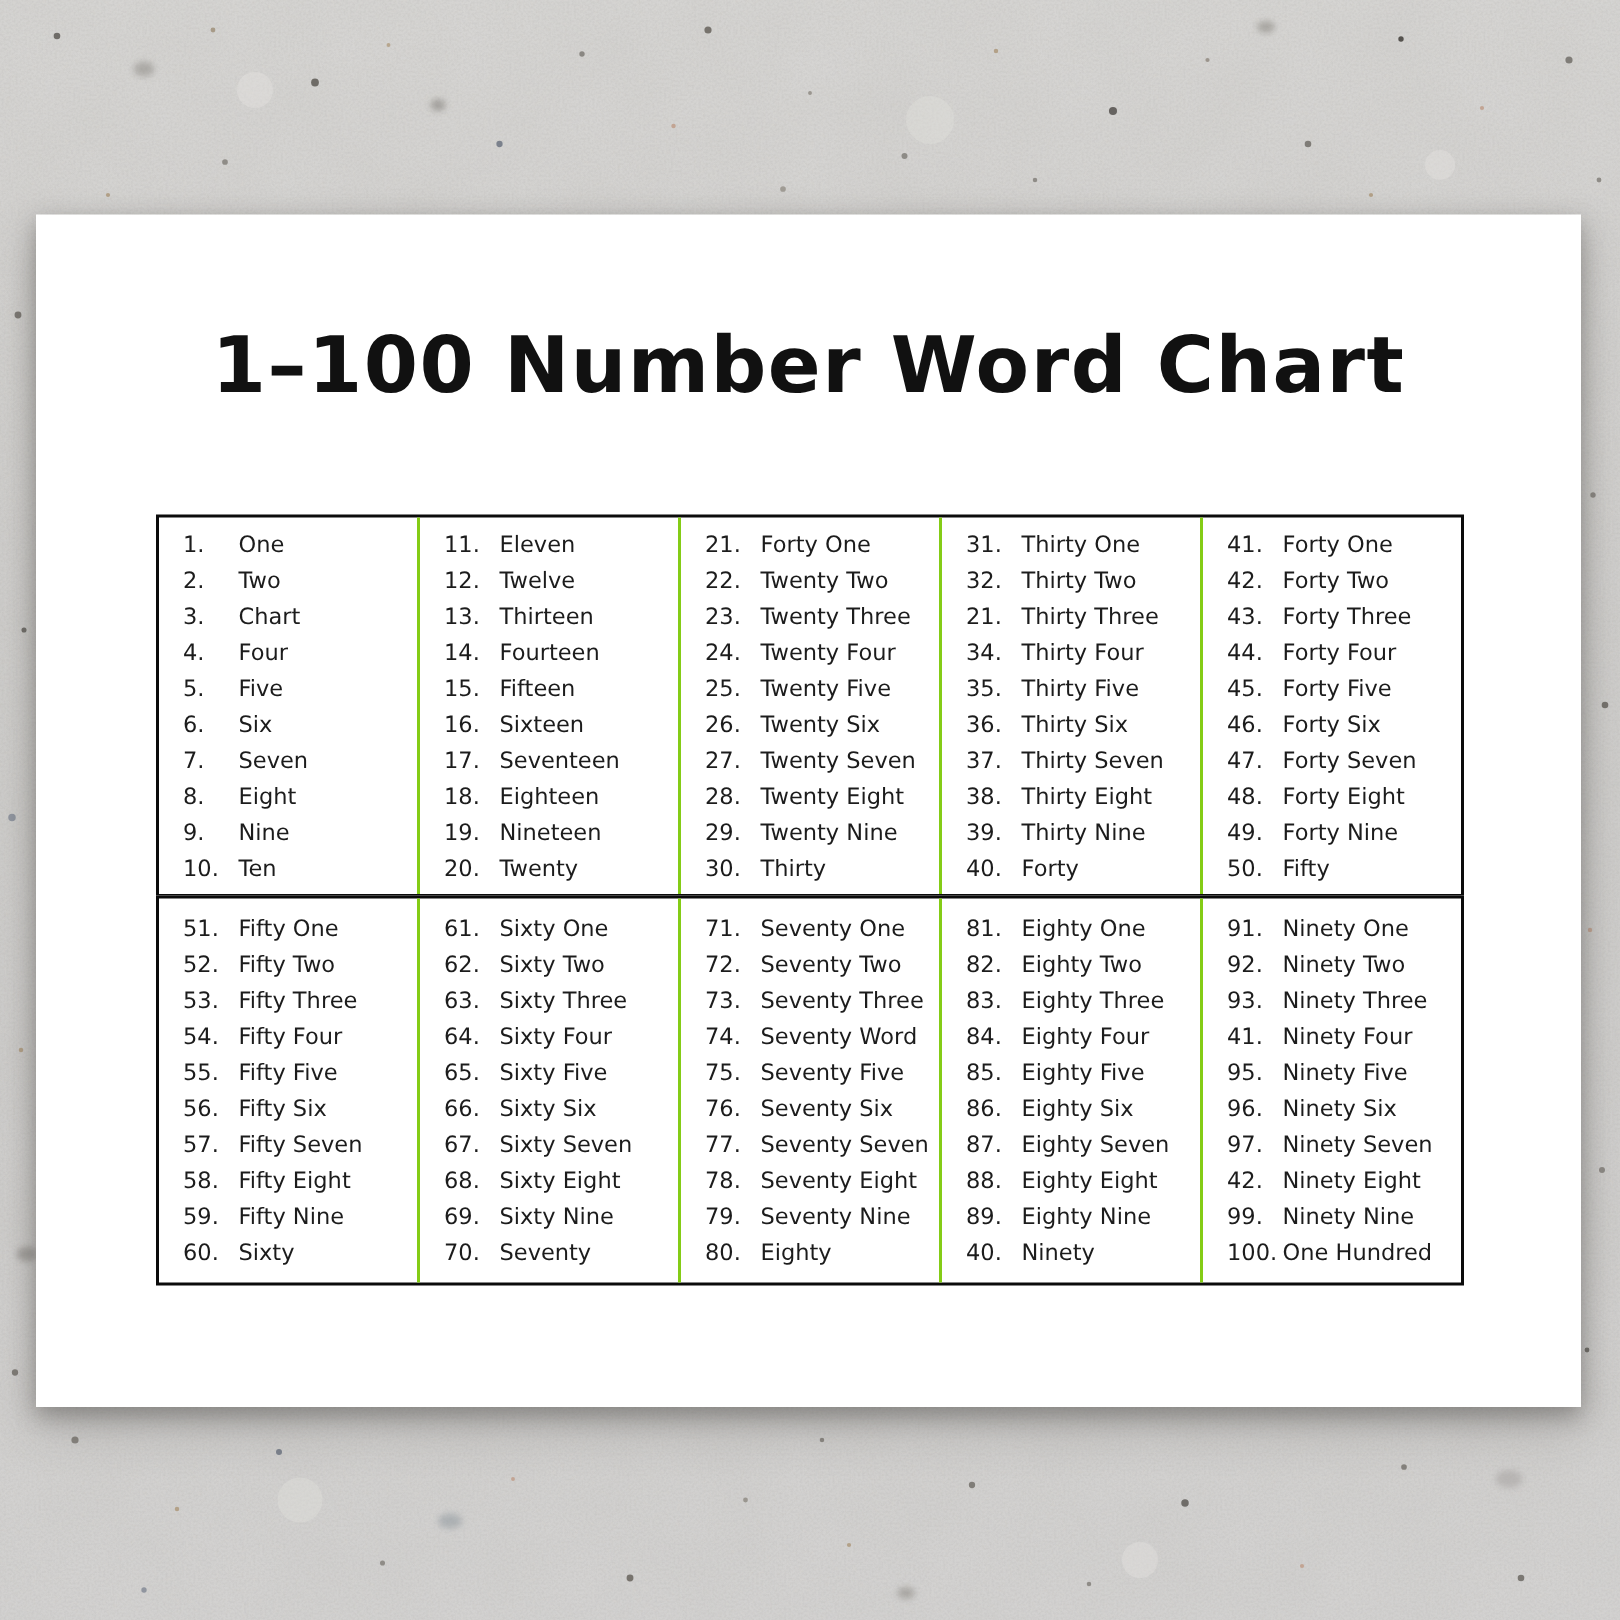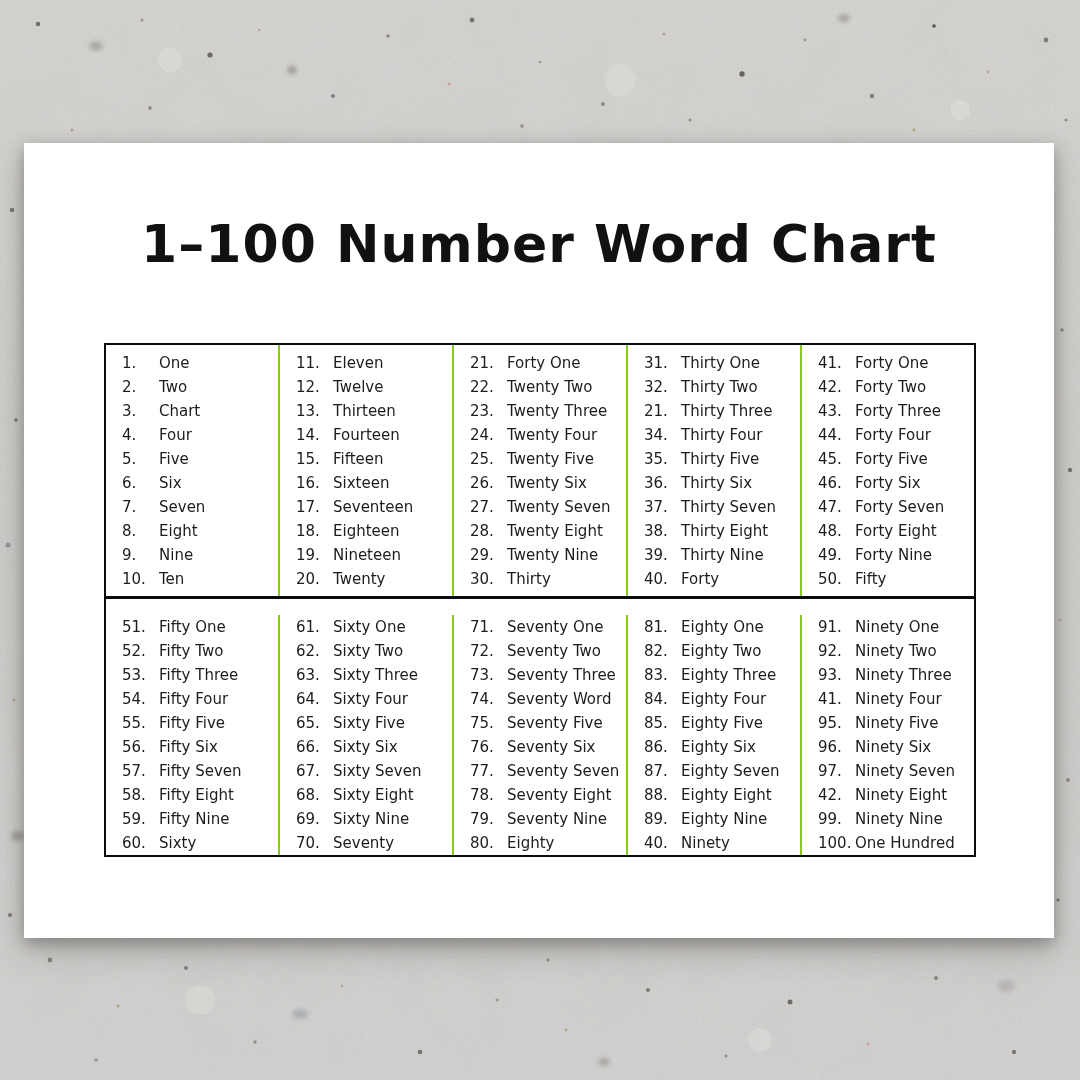--- a/index.html
+++ b/index.html
@@ -50,21 +50,21 @@
     top: 200px;
     width: 872px;
   }
   .grid {
     display: flex;
     box-sizing: border-box;
     border: 2px solid #0b0b0b;
     background: #ffffff;
   }
   .grid-1 { height: 255px; }
-  .grid-2 { height: 260px; margin-top: -1px; align-items: flex-end; }
+  .grid-2 { height: 260px; margin-top: -1px; }
   .col {
     flex: 1 1 0;
     box-sizing: border-box;
     padding-left: 16px;
     display: flex;
     flex-direction: column;
     justify-content: center;
     overflow: hidden;
   }
   .col + .col { border-left: 2px solid #84cc16; }

